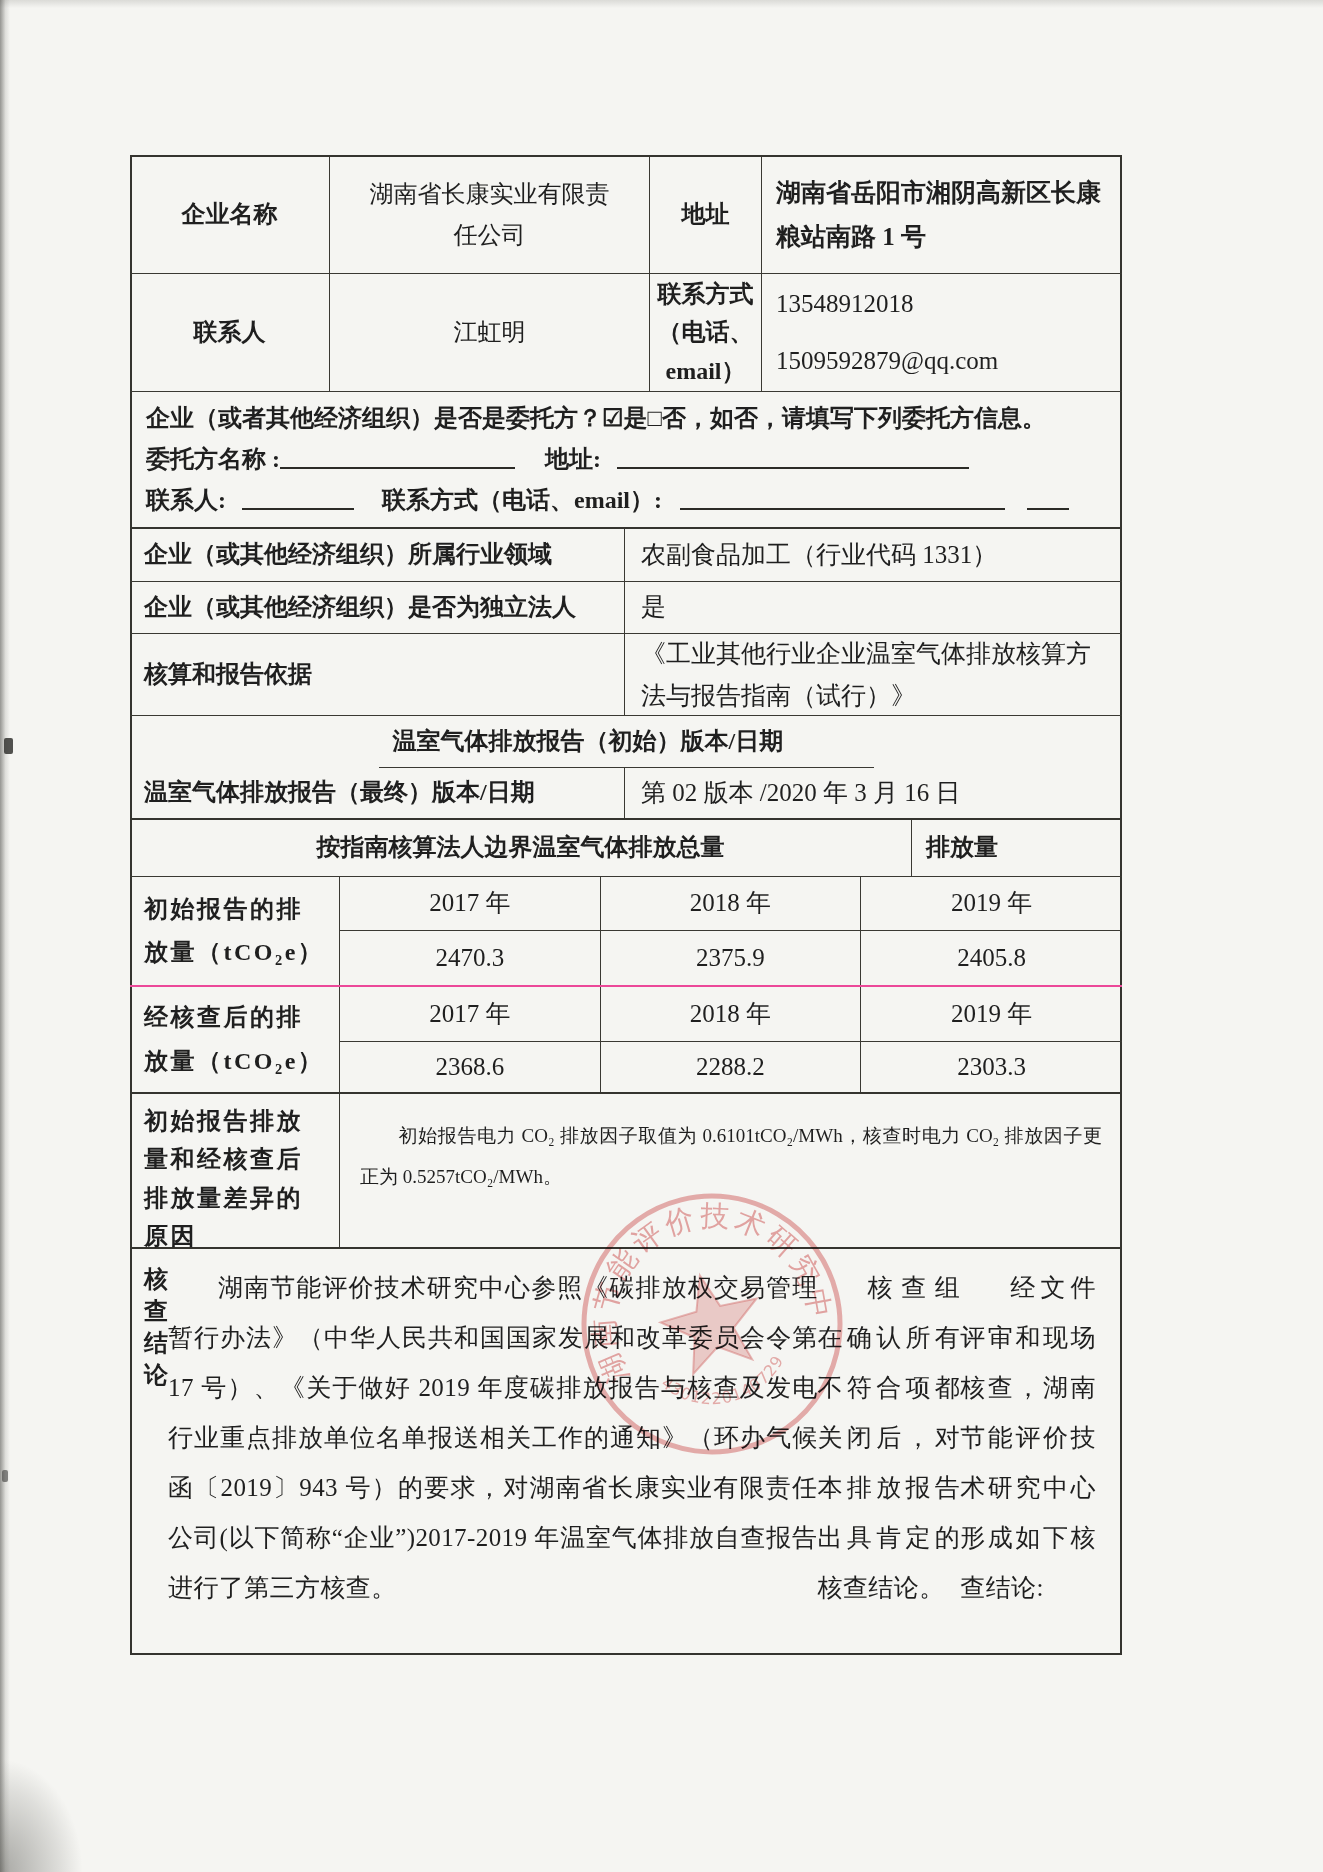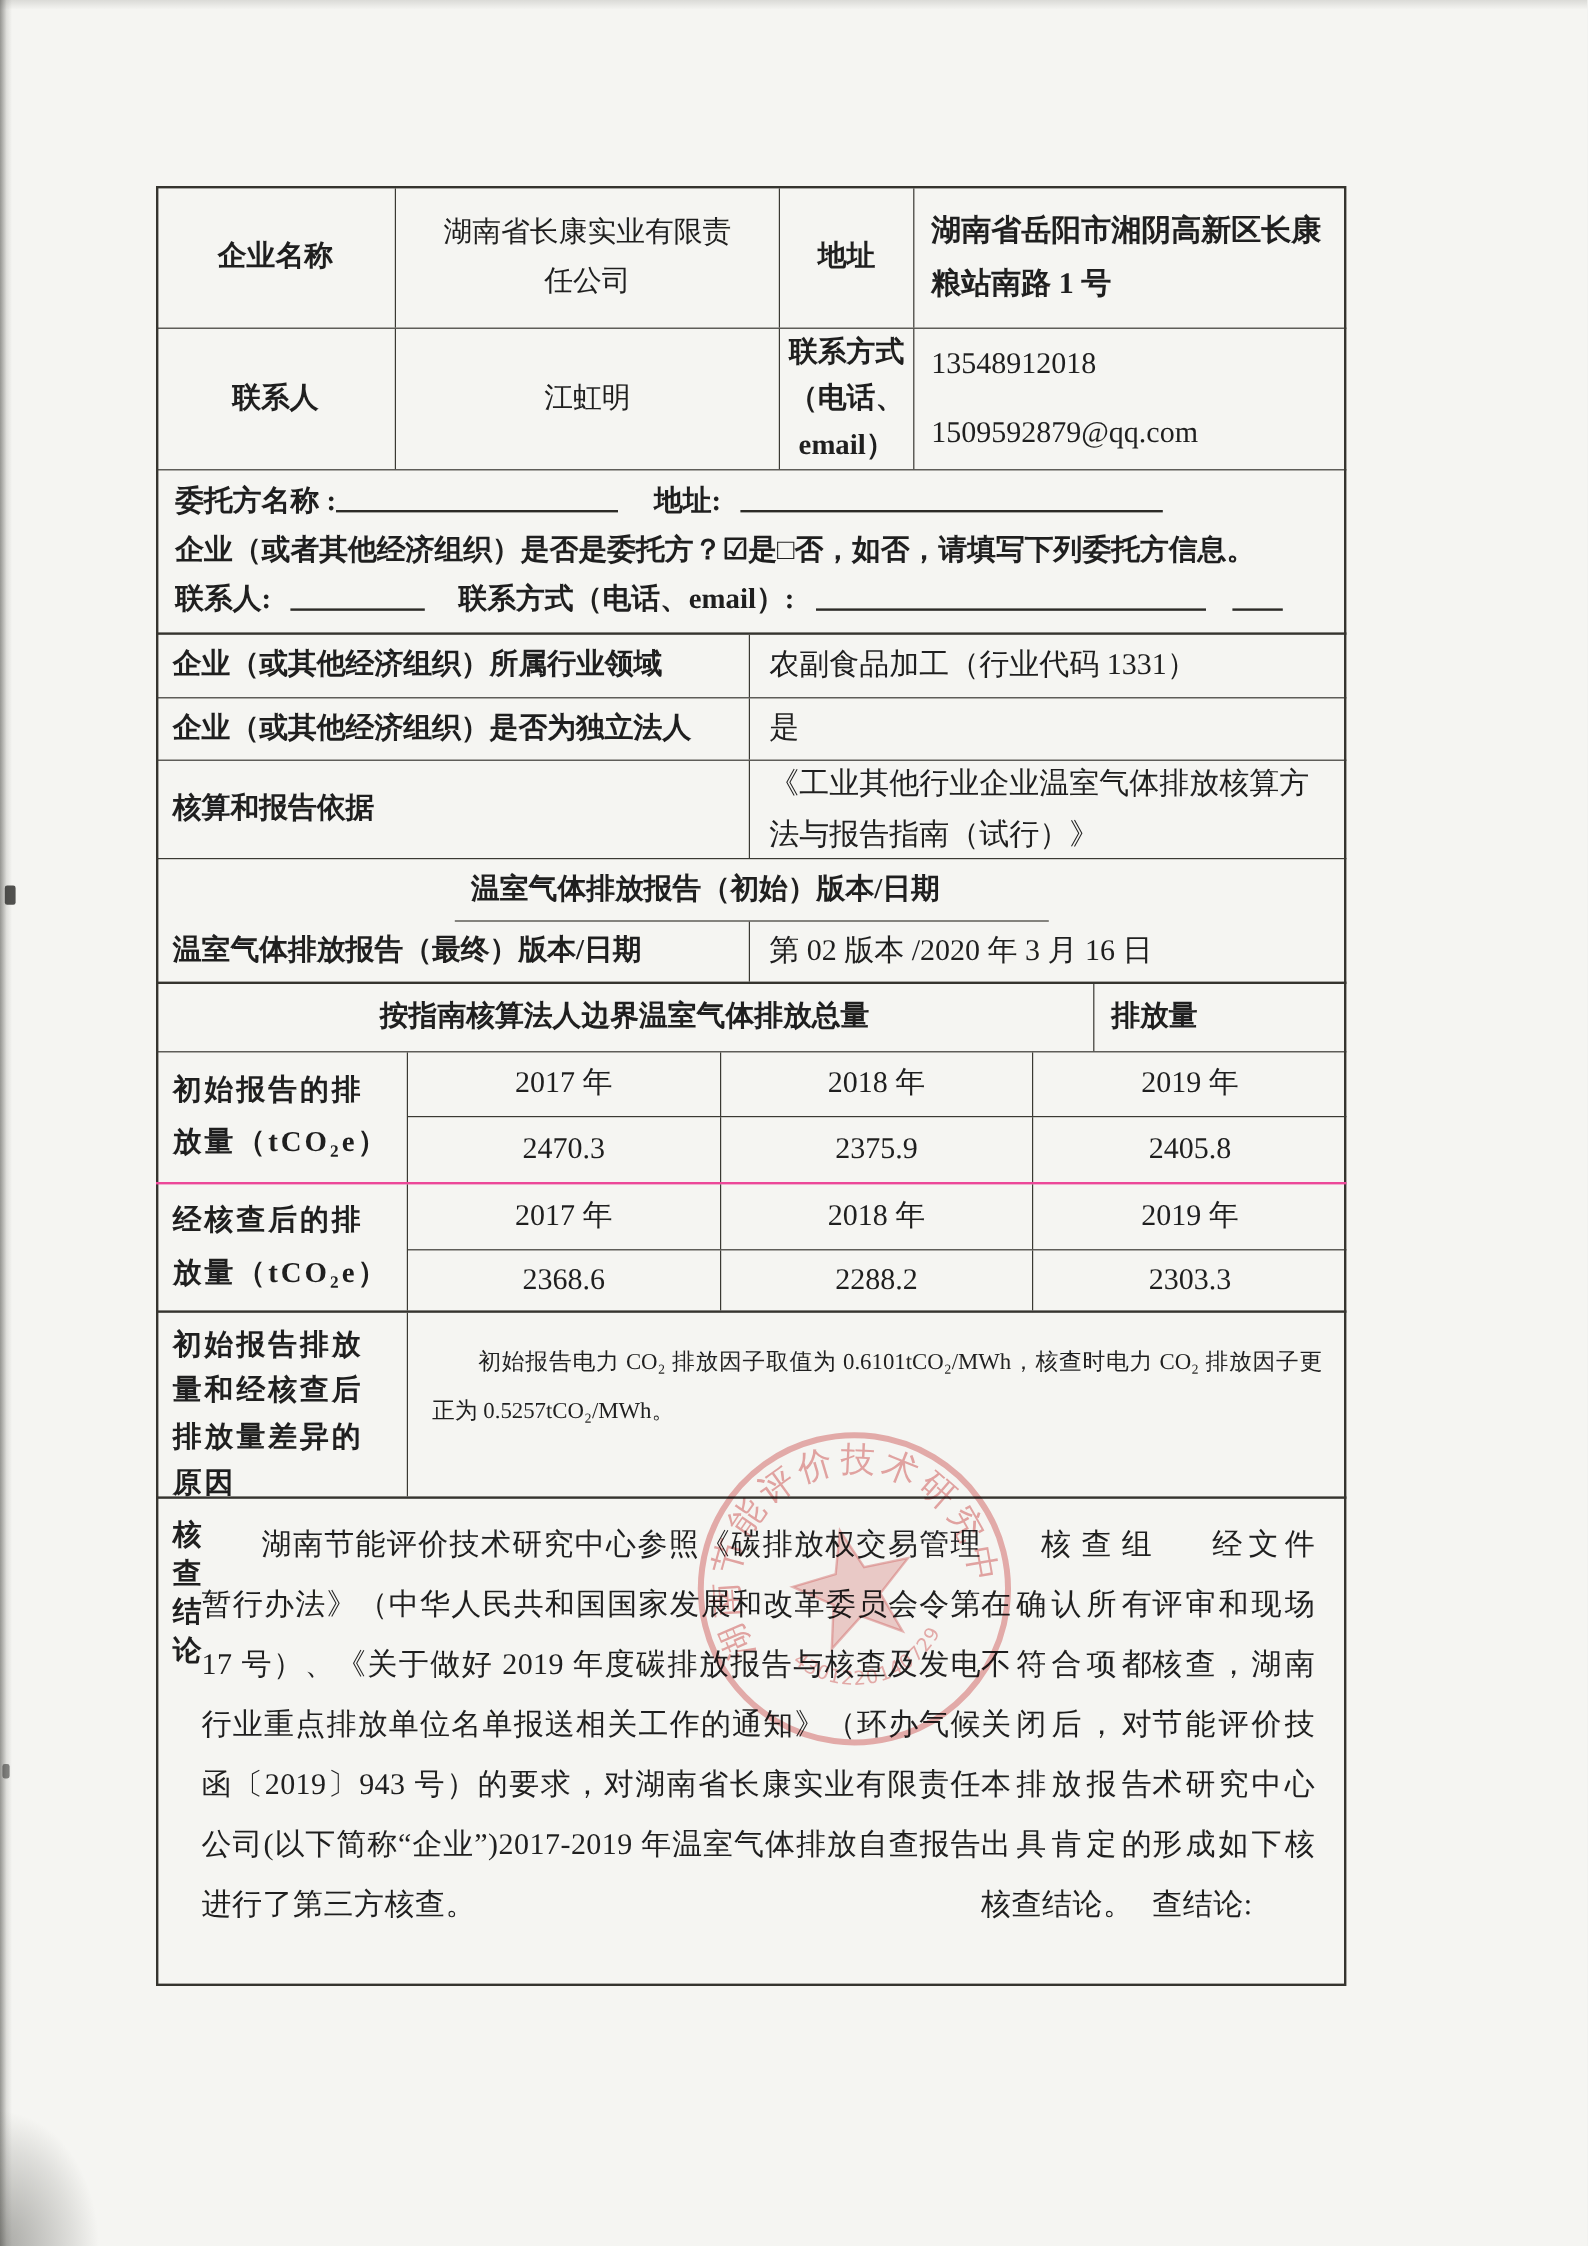--- a/index.html
+++ b/index.html
@@ -106,27 +106,27 @@
       <div class="cell c-name-v center">江虹明</div>
       <div class="cell lbl c-meth-l center">联系方式（电话、email）</div>
       <div class="cell c-phone wrap left">
         <div style="width:100%">13548912018</div>
         <div style="width:100%">1509592879@qq.com</div>
       </div>
     </div>
 
     <div class="trow thick" style="height:137px">
       <div class="cell deleg lbl" style="width:992px">
+        <div class="dline">企业（或者其他经济组织）是否是委托方？☑是□否，如否，请填写下列委托方信息。</div>
         <div class="dline">
           <span>委托方名称 :</span><span class="blank" style="width:235px"></span>
           <span style="display:inline-block;width:18px"></span>
           <span>地址:</span>
           <span style="display:inline-block;width:10px"></span><span class="blank" style="width:352px"></span>
         </div>
-        <div class="dline">企业（或者其他经济组织）是否是委托方？☑是□否，如否，请填写下列委托方信息。</div>
         <div class="dline">
           <span>联系人:</span>
           <span style="display:inline-block;width:10px"></span><span class="blank" style="width:112px"></span>
           <span style="display:inline-block;width:16px"></span>
           <span>联系方式（电话、email）:</span>
           <span style="display:inline-block;width:12px"></span><span class="blank" style="width:325px"></span>
           <span style="display:inline-block;width:16px"></span><span class="blank" style="width:42px"></span>
         </div>
       </div>
     </div>

